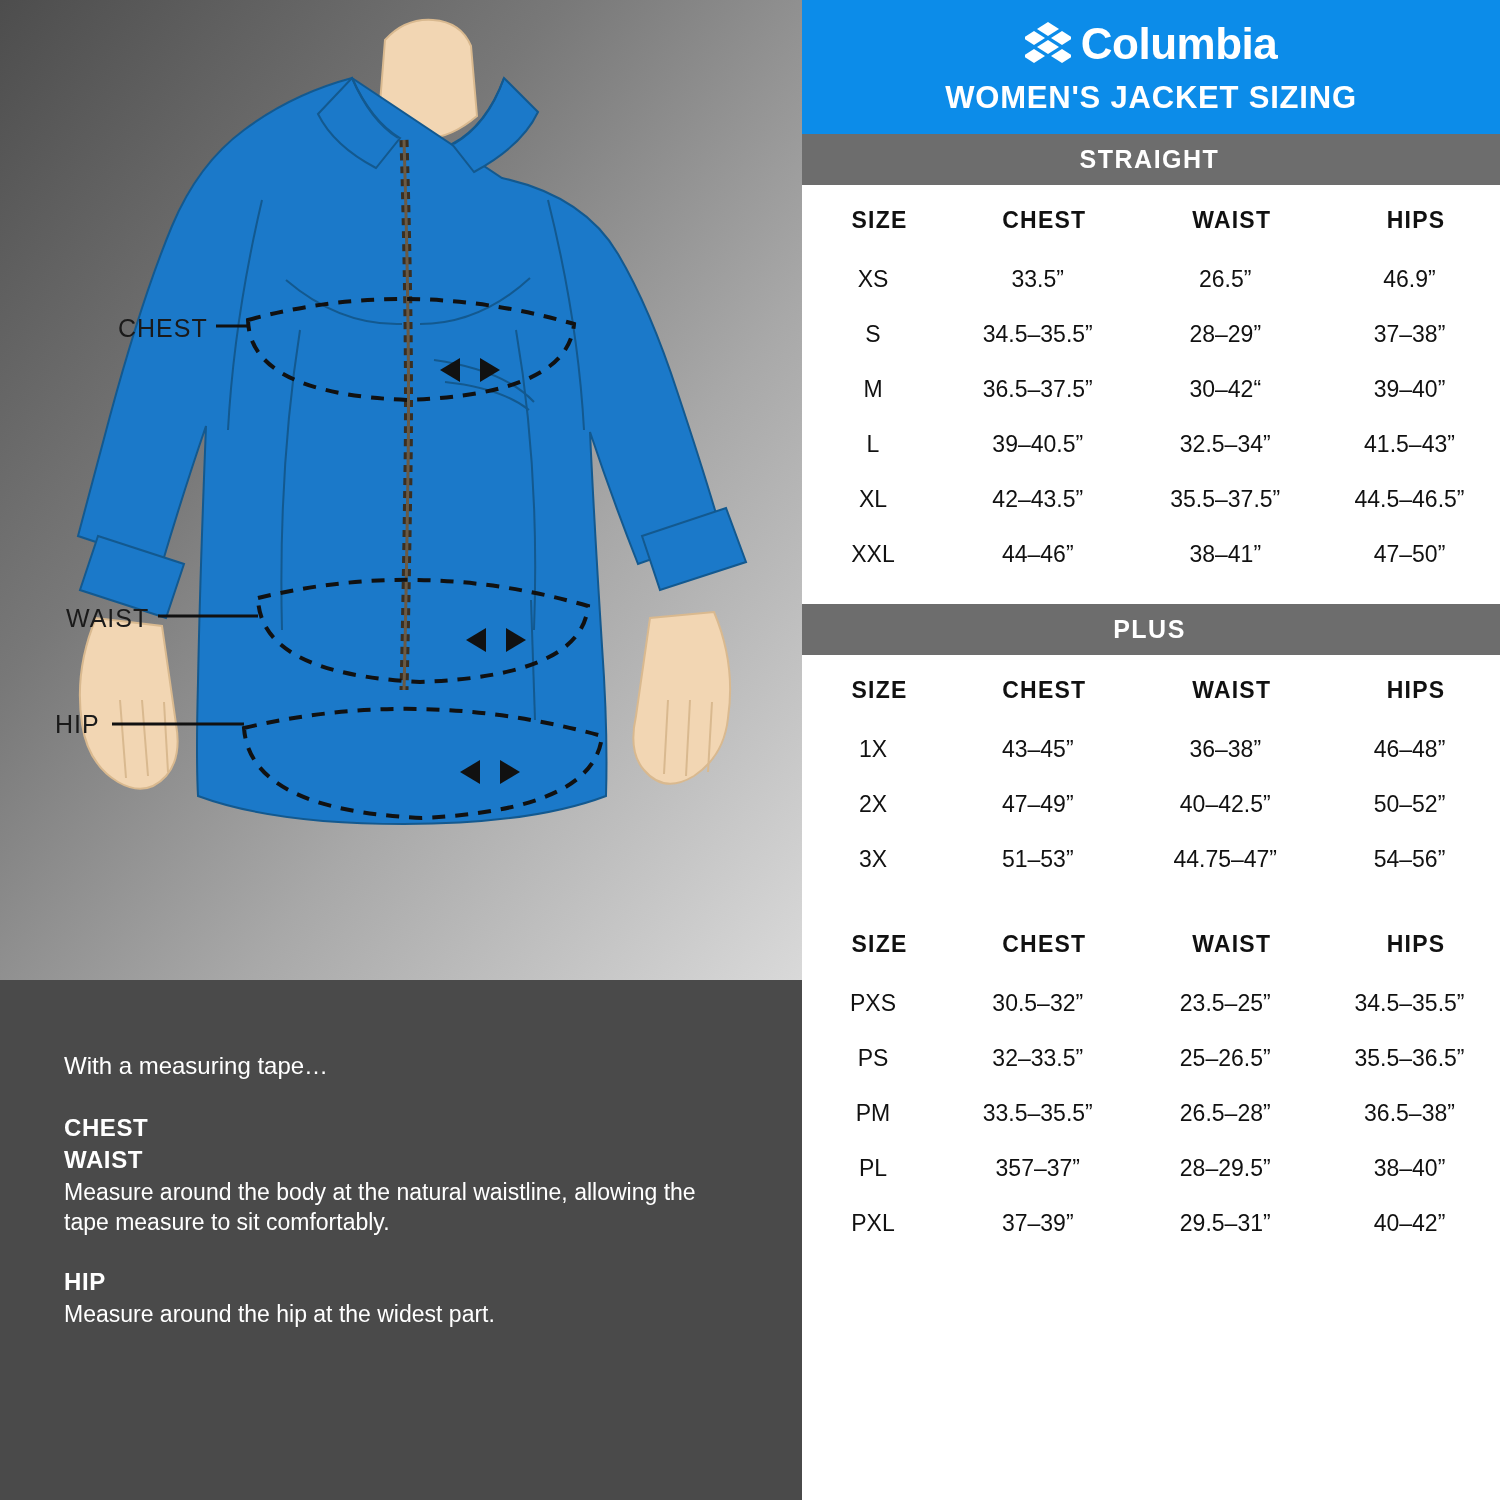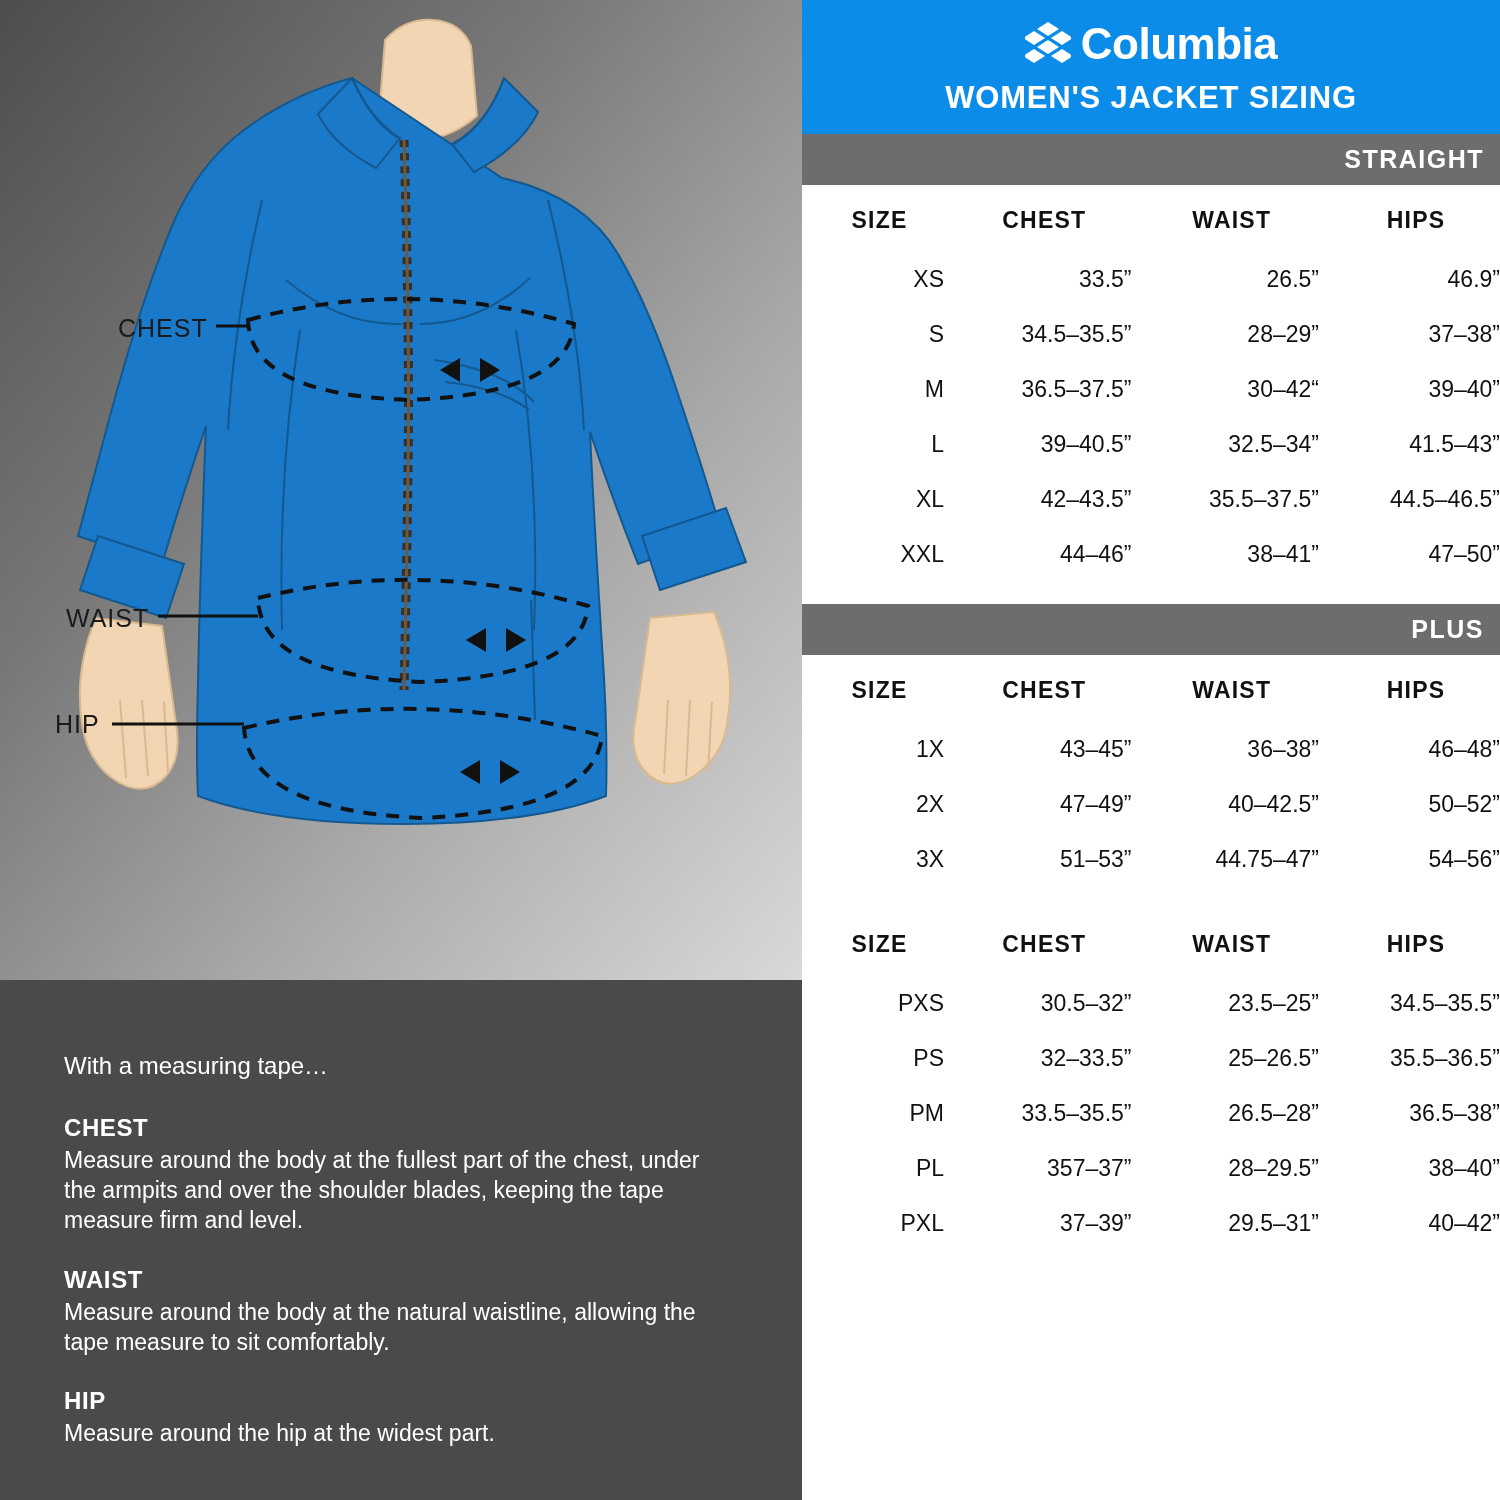--- a/index.html
+++ b/index.html
@@ -110,44 +110,44 @@
   .brand-title {
     margin-top: 14px;
     font-size: 31px;
     font-weight: bold;
     letter-spacing: .8px;
   }
 
   .section-bar {
     background: #6d6d6d;
     color: #ffffff;
-    text-align: right;
+    text-align: center;
     font-size: 25px;
     font-weight: bold;
     letter-spacing: 1.5px;
-    padding: 11px 16px 11px 0;
+    padding: 11px 3px 11px 0;
   }
   .gap-white { height: 22px; background: #ffffff; }
 
   table.size-table {
     width: 100%;
     border-collapse: collapse;
     table-layout: fixed;
   }
   table.size-table th {
     font-size: 23px;
     font-weight: bold;
     letter-spacing: 1.2px;
     color: #111111;
     padding: 22px 0 18px 13px;
   }
   table.size-table td {
     font-size: 23px;
     color: #111111;
-    text-align: right;
+    text-align: center;
     padding: 14px 0 14px 0;
   }
   table.size-table th.c-size, table.size-table td.c-size { width: 20%; }
   table.size-table th.c-chest, table.size-table td.c-chest { width: 27%; }
   table.size-table th.c-waist, table.size-table td.c-waist { width: 27%; }
   table.size-table th.c-hips, table.size-table td.c-hips { width: 26%; }
   table.size-table th.c-size { text-align: center; }
 </style>
 </head>
 <body>
@@ -237,21 +237,20 @@
 
       <div class="measure-label" id="label-chest">CHEST</div>
       <div class="measure-label" id="label-waist">WAIST</div>
       <div class="measure-label" id="label-hip">HIP</div>
     </div>
 
     <div class="instructions">
       <p class="instr-intro">With a measuring tape…</p>
 
       <p class="instr-heading">CHEST</p>
-      <p class="instr-body">Measure around the body at the fullest part of the chest, under the armpits and over the shoulder blades, keeping the tape measure firm and level.</p>
 
       <p class="instr-heading">WAIST</p>
       <p class="instr-body">Measure around the body at the natural waistline, allowing the tape measure to sit comfortably.</p>
 
       <p class="instr-heading">HIP</p>
       <p class="instr-body">Measure around the hip at the widest part.</p>
     </div>
   </div>
 
   <div class="right-col">

